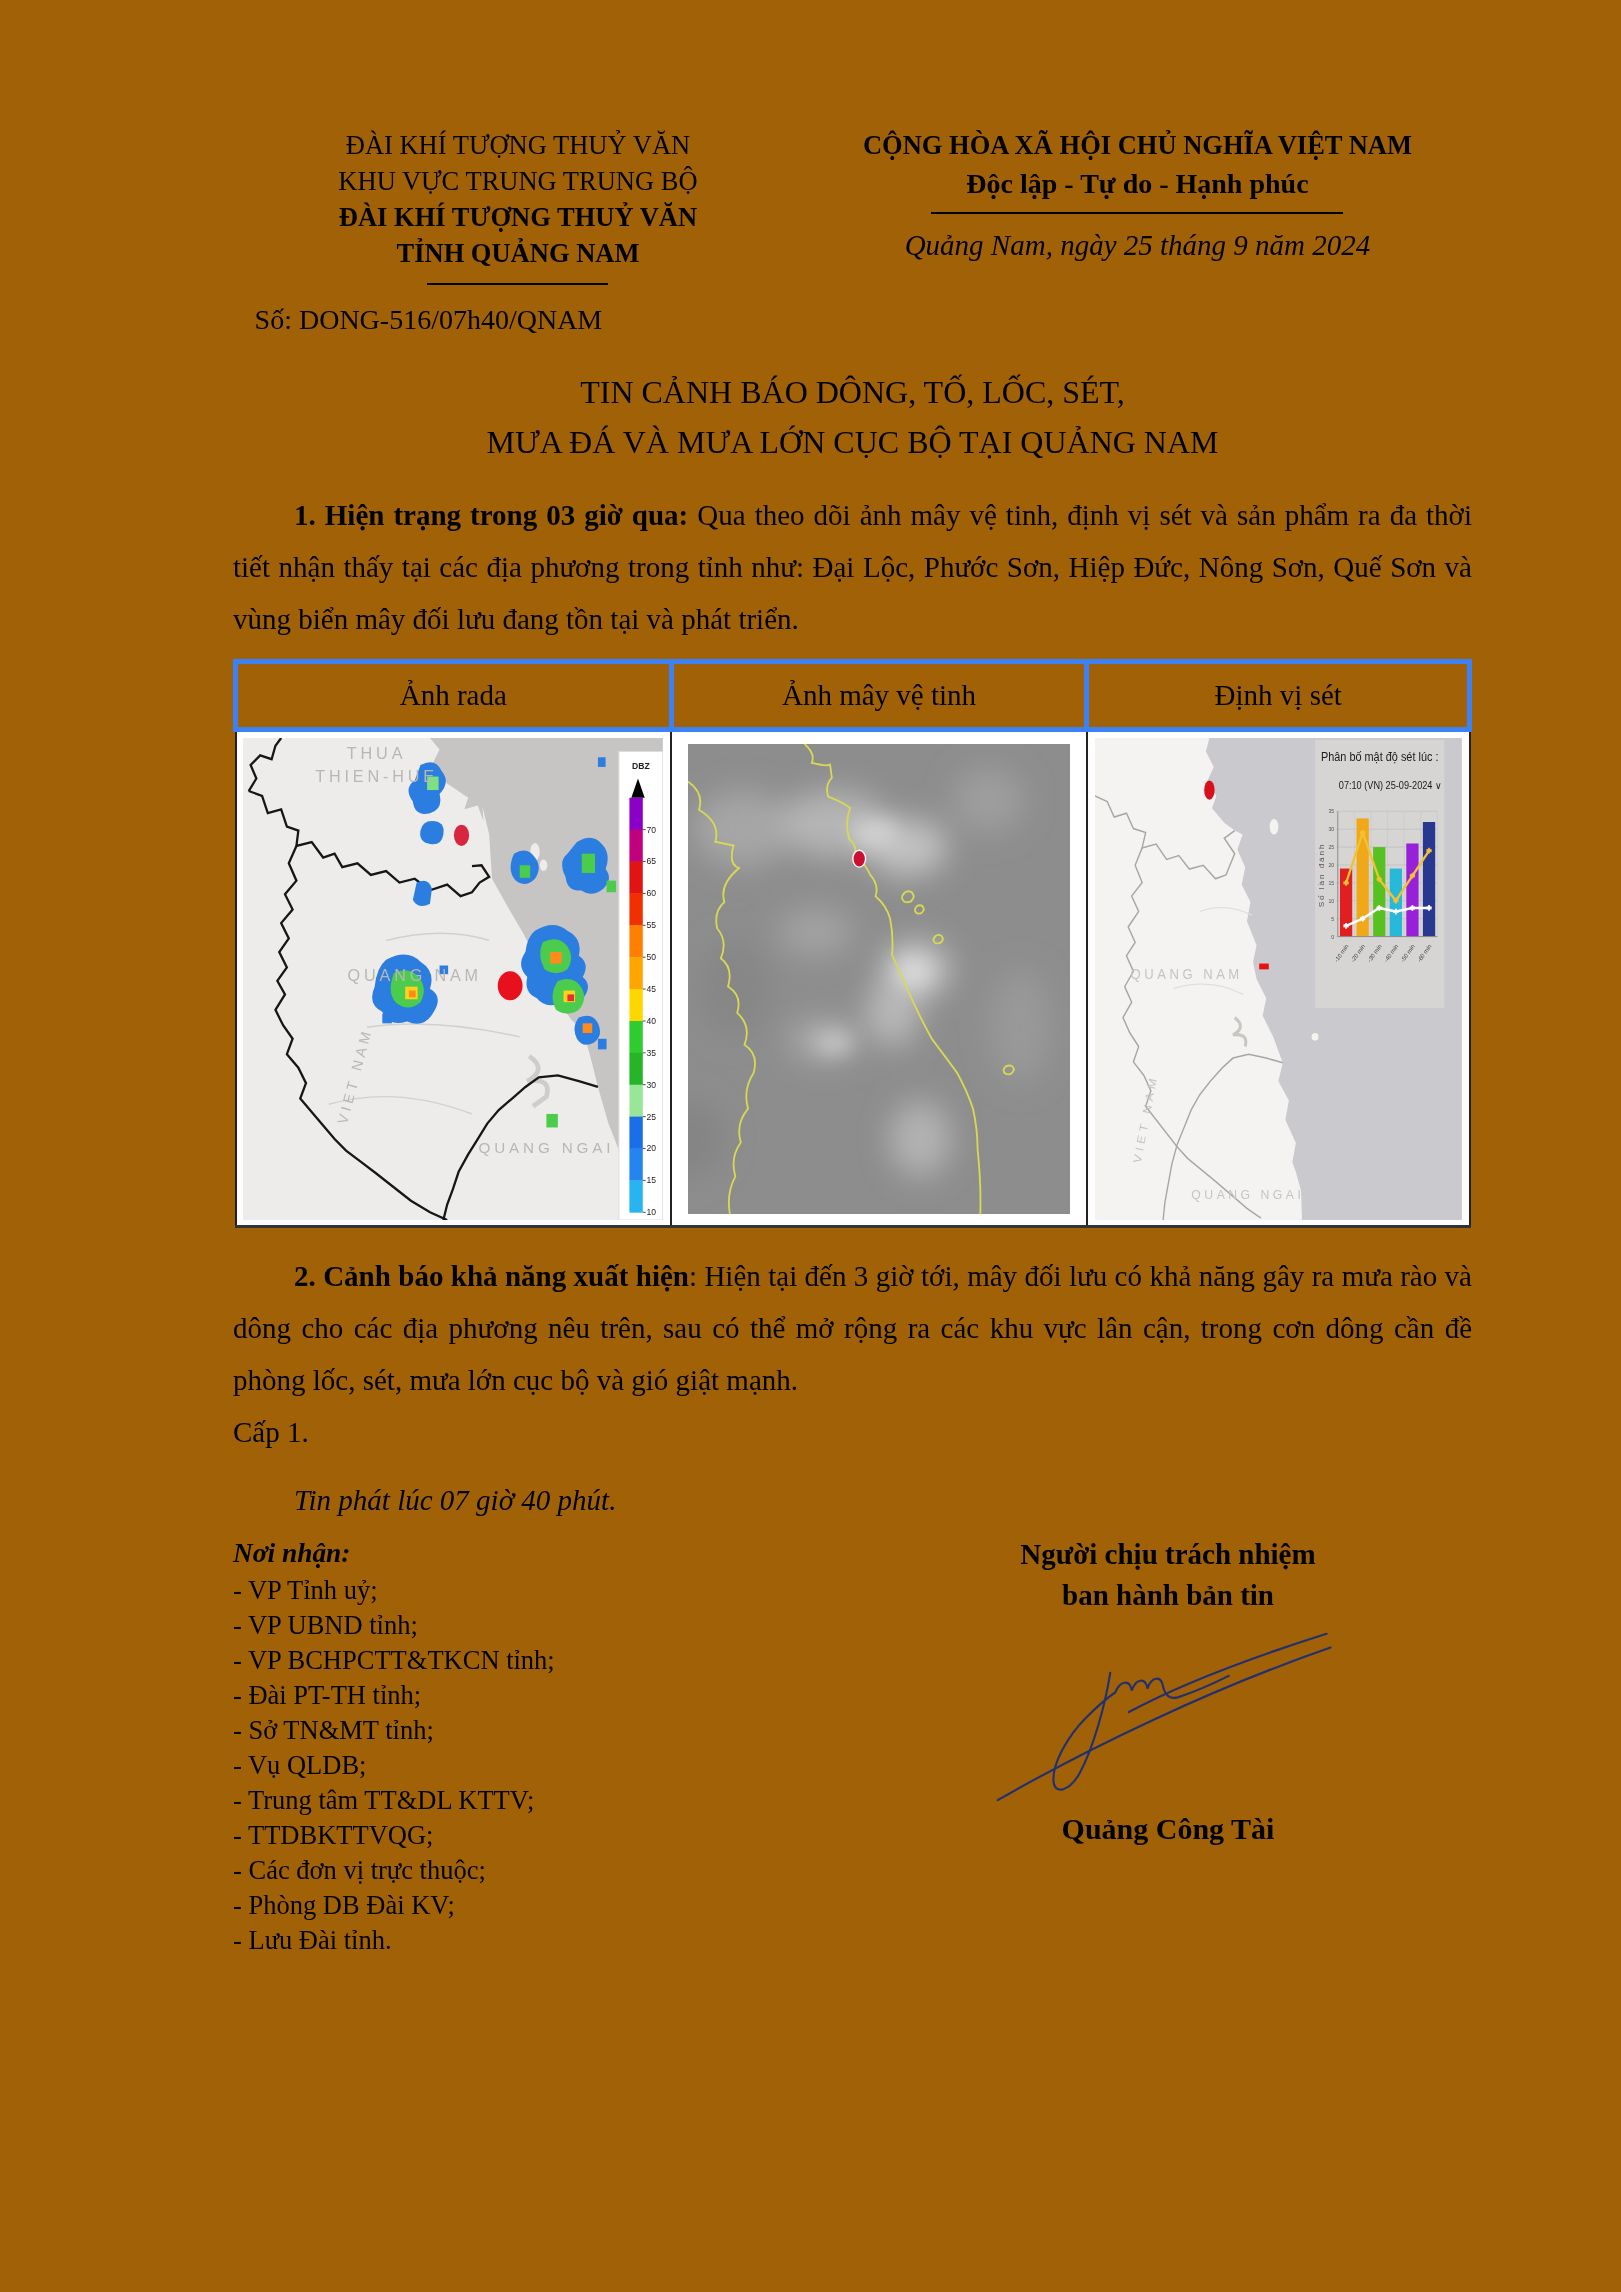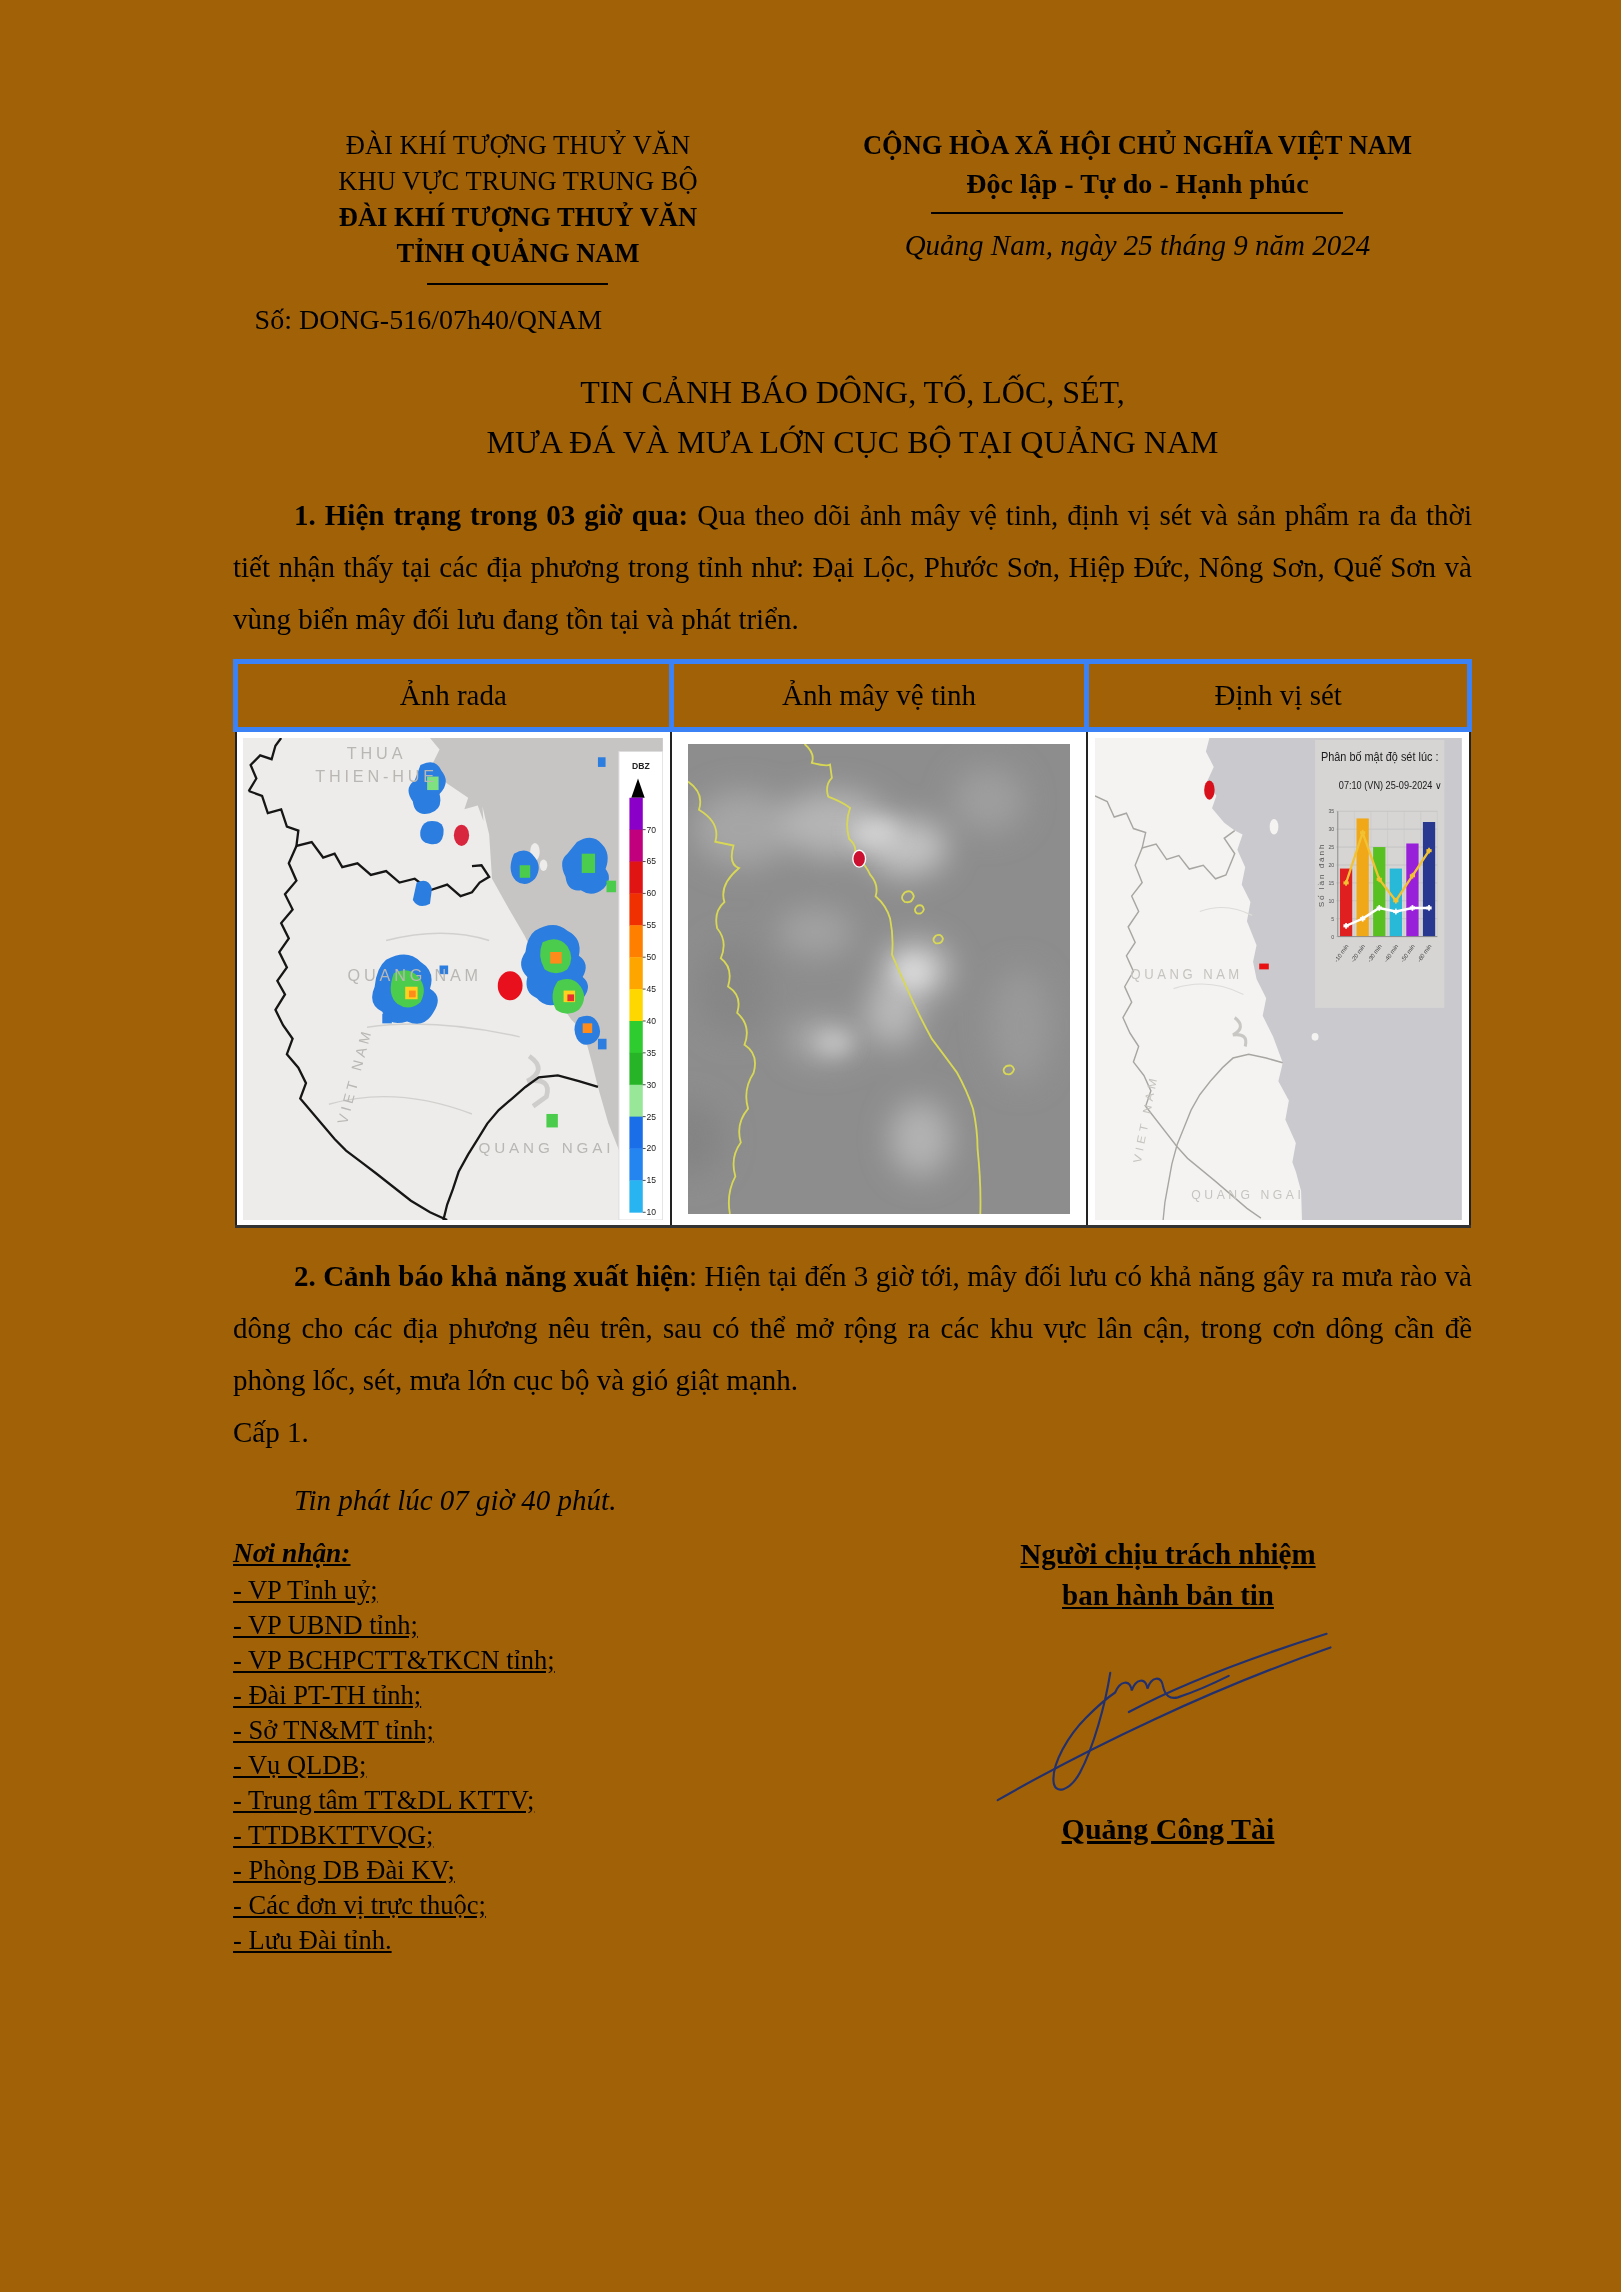--- a/index.html
+++ b/index.html
@@ -32,21 +32,21 @@
   .body-para .b{font-weight:bold;}
   .no-indent{text-indent:0;}
   .issue-time{margin:25.5px 0 0 0;font-size:29px;font-style:italic;text-indent:61px;}
   
   table.img-table{width:100%;border-collapse:collapse;margin-top:13.7px;table-layout:fixed;}
   table.img-table th{border:5px solid #3b82f6;font-weight:normal;font-size:29px;height:61px;text-align:center;}
   table.img-table td{border:2px solid #222;border-bottom:3.9px solid #333;padding:5.9px 6.9px;vertical-align:middle;background:#fff;}
   .map-svg{display:block;width:100%;height:482px;}
   .map-svg.sat{width:calc(100% - 17.6px);margin:0 auto;height:470px;}
   
-  .footer-row{display:flex;margin-top:17.6px;text-decoration:underline;}
+  .footer-row{display:flex;margin-top:17.6px;}
   .recipients{flex:1;}
   .recipients-label{font-size:27.4px;font-weight:bold;font-style:italic;line-height:39px;}
   .recipient-item{font-size:26.5px;line-height:35px;}
   .signer{width:608px;text-align:center;}
   .signer-title{font-size:29px;font-weight:bold;line-height:41px;}
   .sig-svg{display:block;margin:5.9px auto 0 auto;}
   .signer-name{font-size:30px;font-weight:bold;margin-top:3.9px;}
   
   .mlabel{font-family:"Liberation Sans","DejaVu Sans",sans-serif;letter-spacing:4px;}
   .chart-txt{font-family:"Liberation Sans","DejaVu Sans",sans-serif;}
@@ -356,22 +356,22 @@
       <div class="recipients-label">Nơi nhận:</div>
       <div>
           <div class="recipient-item">- VP Tỉnh uỷ;</div>
           <div class="recipient-item">- VP UBND tỉnh;</div>
           <div class="recipient-item">- VP BCHPCTT&amp;TKCN tỉnh;</div>
           <div class="recipient-item">- Đài PT-TH tỉnh;</div>
           <div class="recipient-item">- Sở TN&amp;MT tỉnh;</div>
           <div class="recipient-item">- Vụ QLDB;</div>
           <div class="recipient-item">- Trung tâm TT&amp;DL KTTV;</div>
           <div class="recipient-item">- TTDBKTTVQG;</div>
+          <div class="recipient-item">- Các đơn vị trực thuộc;</div>
           <div class="recipient-item">- Phòng DB Đài KV;</div>
-          <div class="recipient-item">- Các đơn vị trực thuộc;</div>
           <div class="recipient-item">- Lưu Đài tỉnh.</div>
         </div>
     </div>
     <div class="signer">
       <div class="signer-title">Người chịu trách nhiệm</div>
       <div class="signer-title">ban hành bản tin</div>
       <svg class="sig-svg" width="372" height="186" viewBox="0 0 380 190">
         <g fill="none" stroke="#23306e" stroke-width="2.2" stroke-linecap="round">
           <path d="M16,182 C110,128 235,68 356,26"></path>
           <path d="M150,92 C215,57 295,30 352,12"></path>

